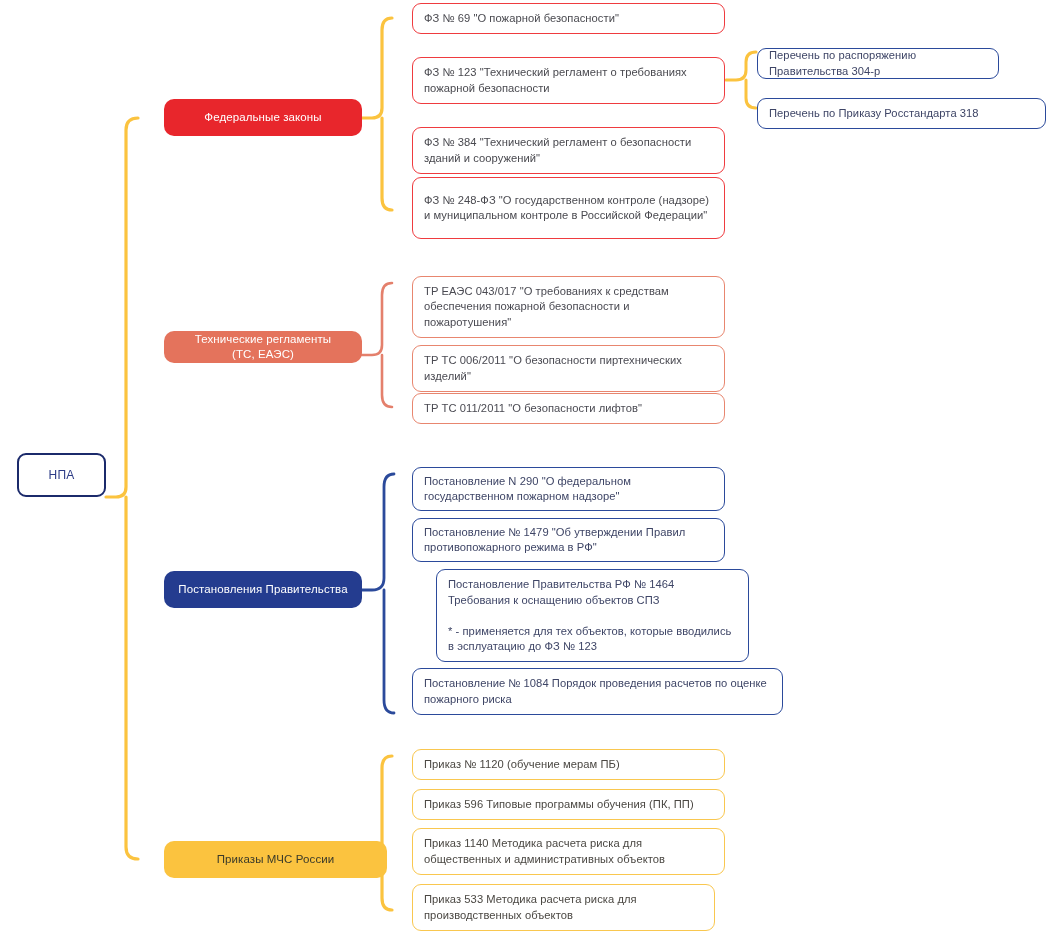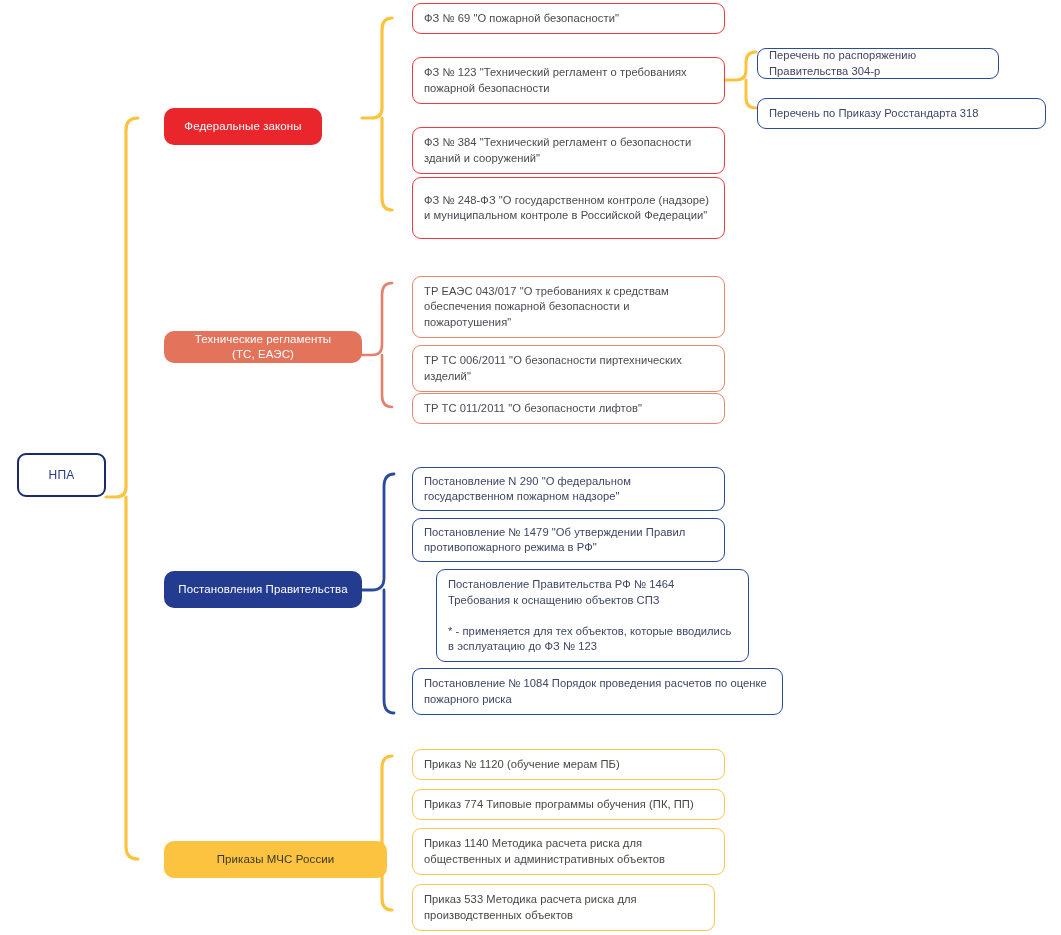--- a/index.html
+++ b/index.html
@@ -102,21 +102,21 @@
     <path d="M382 859 Q382 869 382 869 L382 898 Q382 910 392 910" fill="none" stroke="#fbc33f" stroke-width="3.2" stroke-linecap="round"></path>
 
     <path d="M726 80 L736 80 Q746 80 746 70 L746 62 Q746 52 756 52" fill="none" stroke="#fbc33f" stroke-width="3" stroke-linecap="round"></path>
     <path d="M746 80 Q746 90 746 90 L746 98 Q746 108 756 108" fill="none" stroke="#fbc33f" stroke-width="3" stroke-linecap="round"></path>
   </svg>
 
   <div class="node root-node" style="left:17px; top:453px; width:89px; height:44px;">
     <span>НПА</span>
   </div>
 
-  <div class="node cat red" style="left:164px; top:108px; width:158px; height:37px;">
+  <div class="node cat red" style="left:164px; top:99px; width:198px; height:37px;">
     <span>Федеральные законы</span>
   </div>
 
   <div class="node leaf red" style="left:412px; top:3px; width:313px; height:31px;">
     <span>ФЗ № 69 "О пожарной безопасности"</span>
   </div>
   <div class="node leaf red" style="left:412px; top:57px; width:313px; height:47px;">
     <span>ФЗ № 123 "Технический регламент о требованиях пожарной безопасности</span>
   </div>
   <div class="node leaf red" style="left:412px; top:127px; width:313px; height:47px;">
@@ -168,21 +168,21 @@
   </div>
 
   <div class="node cat amber" style="left:164px; top:841px; width:223px; height:37px;">
     <span>Приказы МЧС России</span>
   </div>
 
   <div class="node leaf amber" style="left:412px; top:749px; width:313px; height:31px;">
     <span>Приказ № 1120 (обучение мерам ПБ)</span>
   </div>
   <div class="node leaf amber" style="left:412px; top:789px; width:313px; height:31px;">
-    <span>Приказ 774 Типовые программы обучения (ПК, ПП)</span>
+    <span>Приказ 596 Типовые программы обучения (ПК, ПП)</span>
   </div>
   <div class="node leaf amber" style="left:412px; top:828px; width:313px; height:47px;">
     <span>Приказ 1140 Методика расчета риска для общественных и административных объектов</span>
   </div>
   <div class="node leaf amber" style="left:412px; top:884px; width:303px; height:47px;">
     <span>Приказ 533 Методика расчета риска для производственных объектов</span>
   </div>
 
 </div>
 

